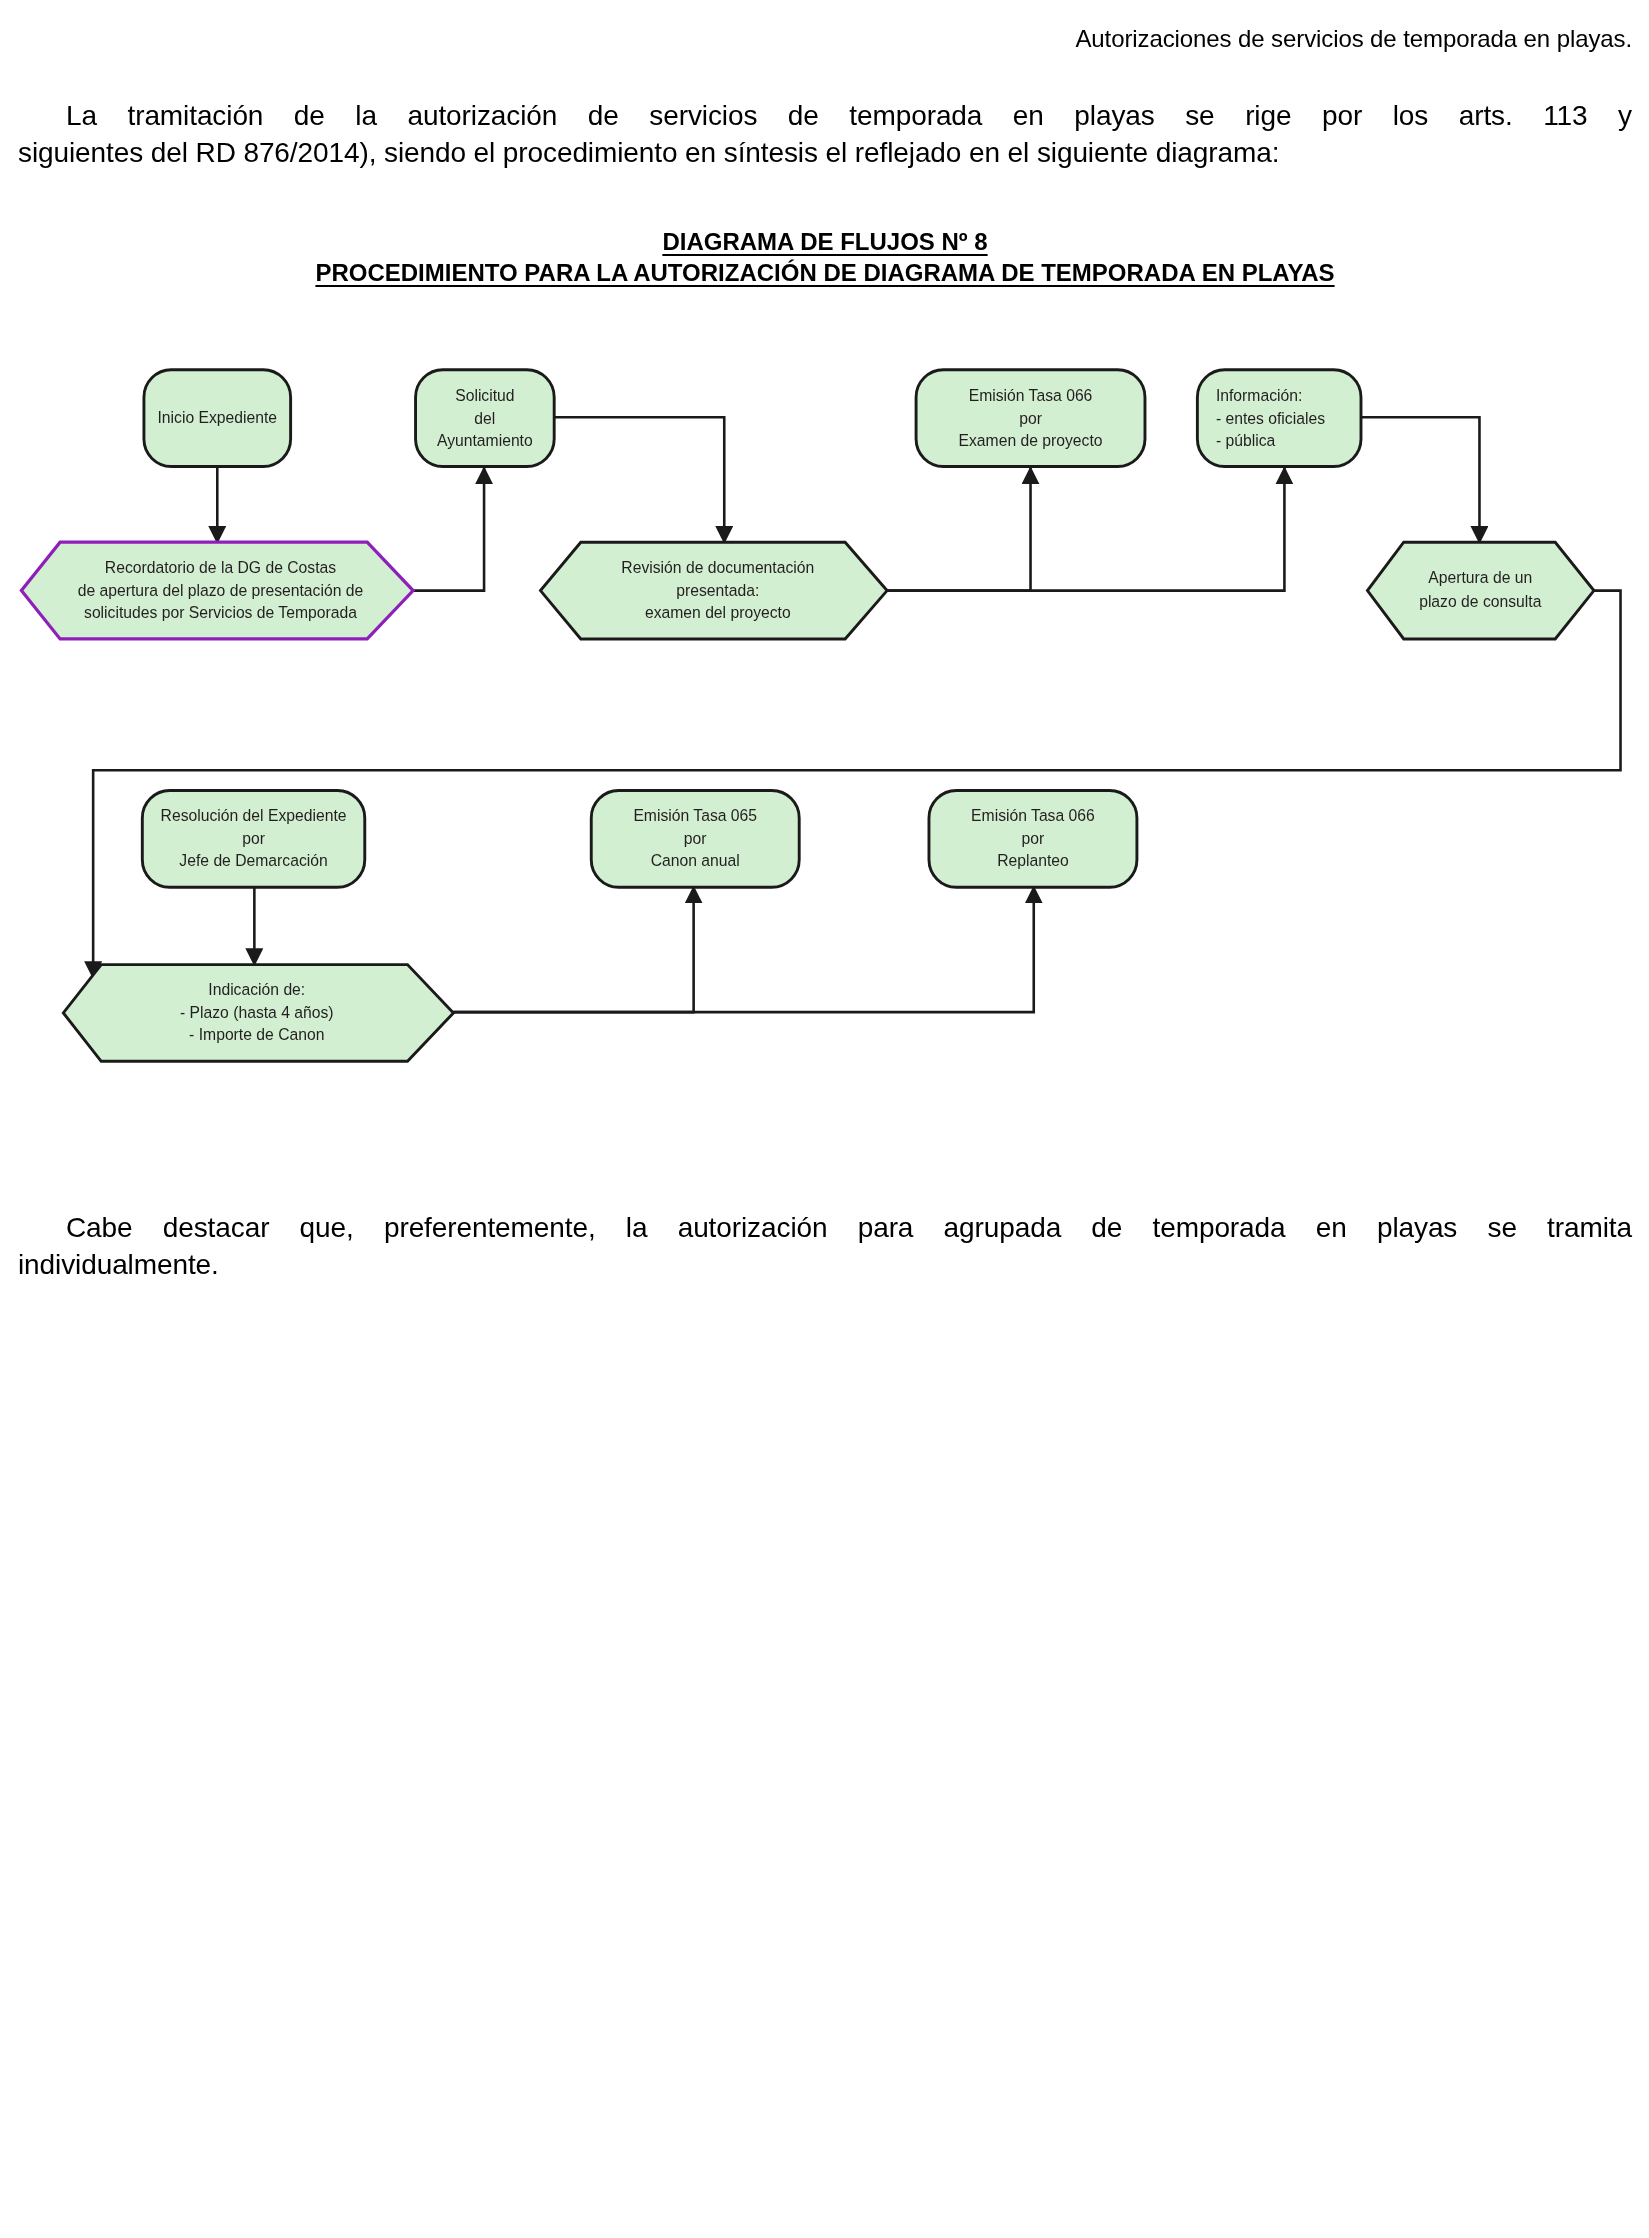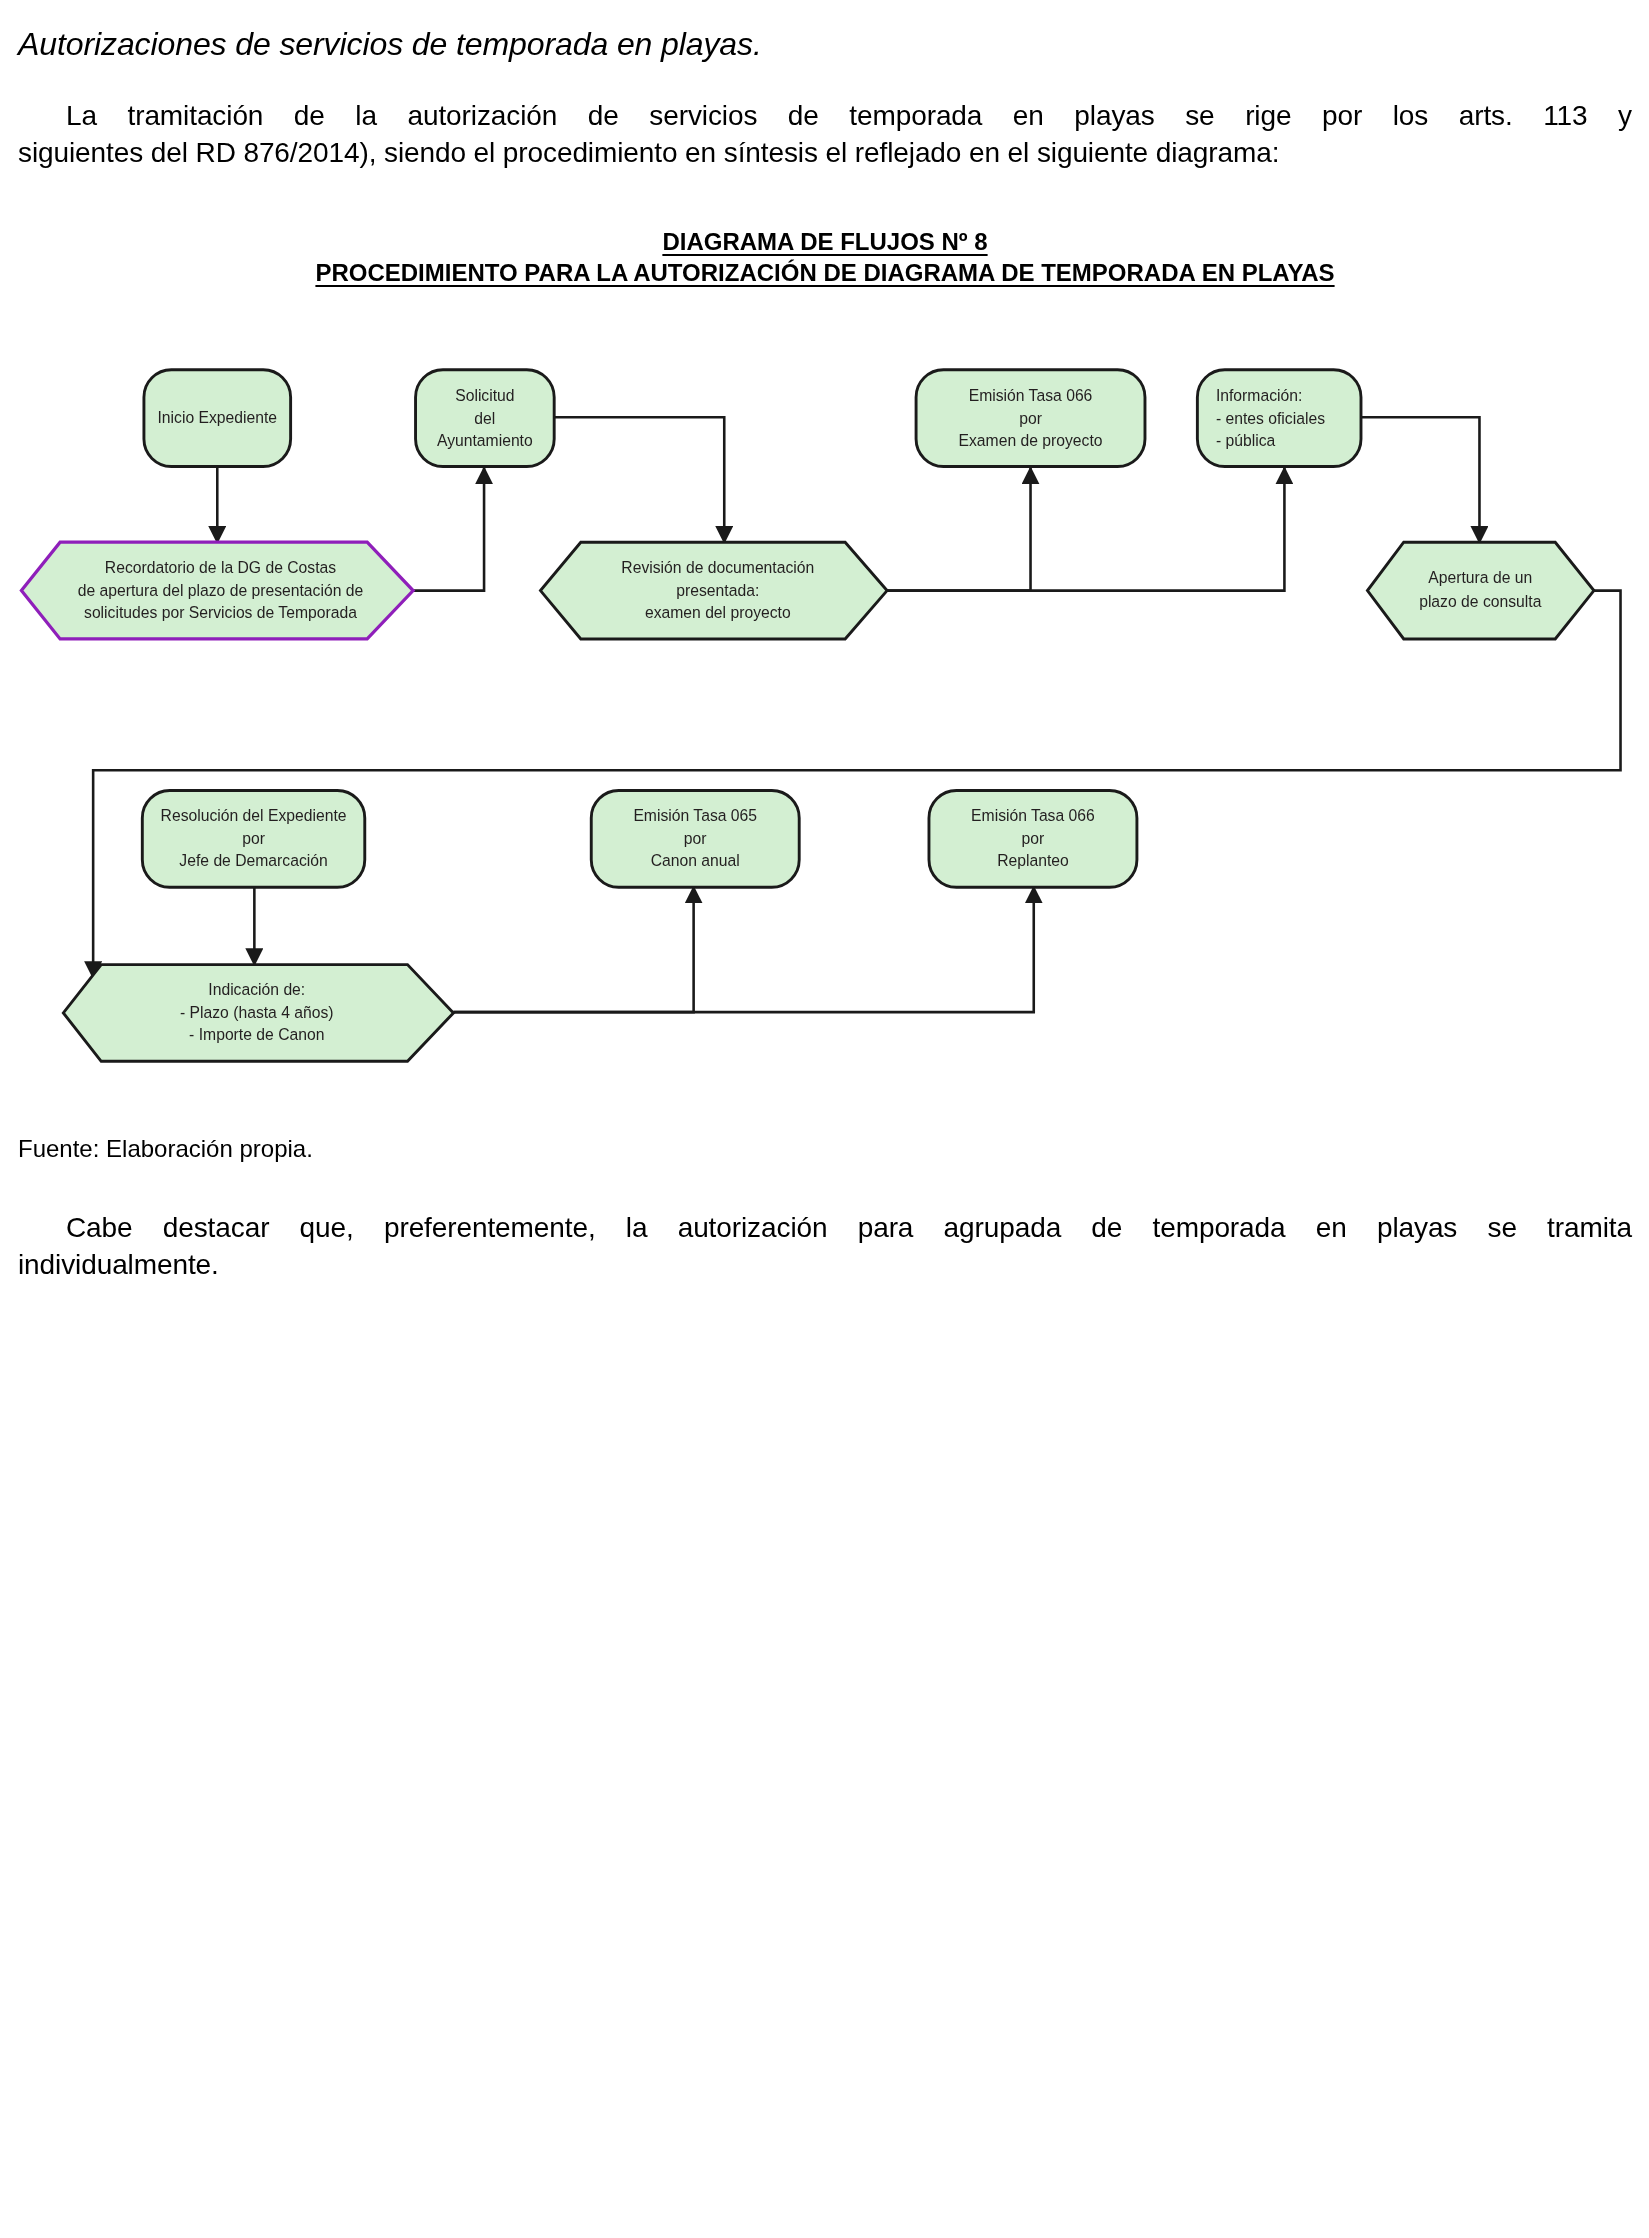--- a/index.html
+++ b/index.html
@@ -23,25 +23,25 @@
     box-sizing: border-box;
   }
   .text-col {
     position: absolute;
     left: 18px;
     right: 18px;
     width: 1614px;
   }
 
   .heading-italic {
-    font-style: italic;
-    font-size: 32px;
+    font-size: 24px;
     line-height: 1.32;
     font-weight: 400;
     letter-spacing: -0.1px;
+    text-align: right;
   }
   .body-par {
     font-size: 28px;
     line-height: 1.32;
     text-align: justify;
     letter-spacing: -0.1px;
   }
   .body-par > span.l { display: block; }
   .just {
     text-align: justify;
@@ -207,21 +207,20 @@
       <g>
         <polygon points="125,796 505,796 562,856 505,916 125,916 78,856" fill="#d3efd2" stroke="#1a1a1a" stroke-width="3.6"></polygon>
         <text class="node-label" x="318" y="829">Indicación de:</text>
         <text class="node-label" x="318" y="857">- Plazo (hasta 4 años)</text>
         <text class="node-label" x="318" y="885">- Importe de Canon</text>
       </g>
 
     </svg>
   </div>
 
-  <div class="text-col source-note" style="top: 1133px;">Fuente: Elaboración propia.</div>
 
   <div class="text-col body-par" style="top: 1210px;">
     <span class="l just">Cabe destacar que, preferentemente, la autorización para agrupada de temporada en playas se tramita</span>
     <span class="l nojust">individualmente.</span>
   </div>
 
 </div>
 
 
 </body></html>

